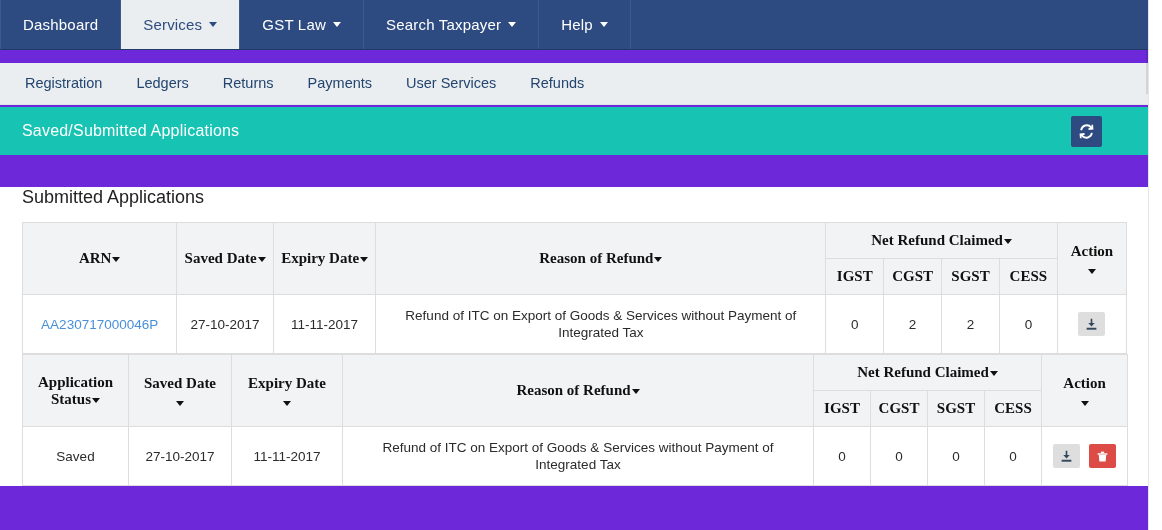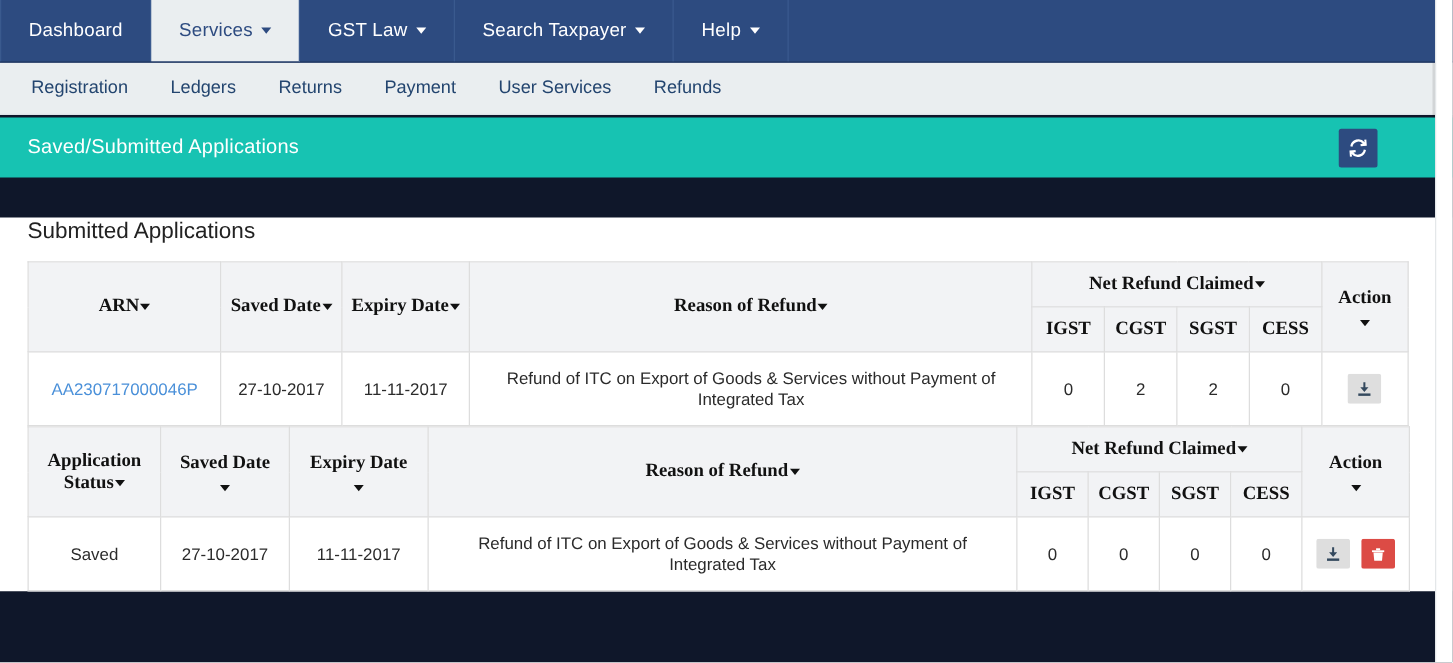--- a/index.html
+++ b/index.html
@@ -7,21 +7,21 @@
     margin: 0; padding: 0;
     width: 1162px; height: 530px;
     overflow: hidden;
     background: #ffffff;
     font-family: "Liberation Sans", sans-serif;
   }
   #page {
     position: relative;
     width: 1162px; height: 530px;
     overflow: hidden;
-    background: #0f172a;
+    background: #6d28d9;
   }
 
   
   .navbar {
     position: relative;
     height: 50px;
     background: #2d4b80;
     display: flex;
     align-items: stretch;
     padding-left: 0;
@@ -54,20 +54,21 @@
   }
 
   
   .subnav {
     height: 42px;
     background: #eaeef0;
     display: flex;
     align-items: center;
     border-bottom: 1px solid #dfe4e7;
     padding-left: 8px;
+    margin-top: 13px;
   }
   .subnav-item {
     padding: 0 17px;
     font-size: 14.5px;
     color: #23456f;
     line-height: 41px;
     cursor: pointer;
     white-space: nowrap;
   }
 
@@ -227,21 +228,21 @@
     <div class="nav-item">
       <span>Help</span>
       <span class="caret"></span>
     </div>
   </div>
 
   <div class="subnav">
     <div class="subnav-item">Registration</div>
     <div class="subnav-item">Ledgers</div>
     <div class="subnav-item">Returns</div>
-    <div class="subnav-item">Payment</div>
+    <div class="subnav-item">Payments</div>
     <div class="subnav-item">User Services</div>
     <div class="subnav-item">Refunds</div>
   </div>
 
   <div class="page-header">
     <h1>Saved/Submitted Applications</h1>
     <button class="refresh-btn">
       <svg width="15" height="15" viewBox="0 0 16 16">
         <path fill="#ffffff" d="M13.6 2.9A7 7 0 0 0 1.3 6.4l1.9.4A5 5 0 0 1 12 4.3l-2 .1 .2 1.9 5.2-.4-.4-5.2-1.9.2z"></path>
         <path fill="#ffffff" d="M2.4 13.1a7 7 0 0 0 12.3-3.5l-1.9-.4A5 5 0 0 1 4 11.7l2-.1-.2-1.9-5.2.4.4 5.2 1.9-.2z"></path>

